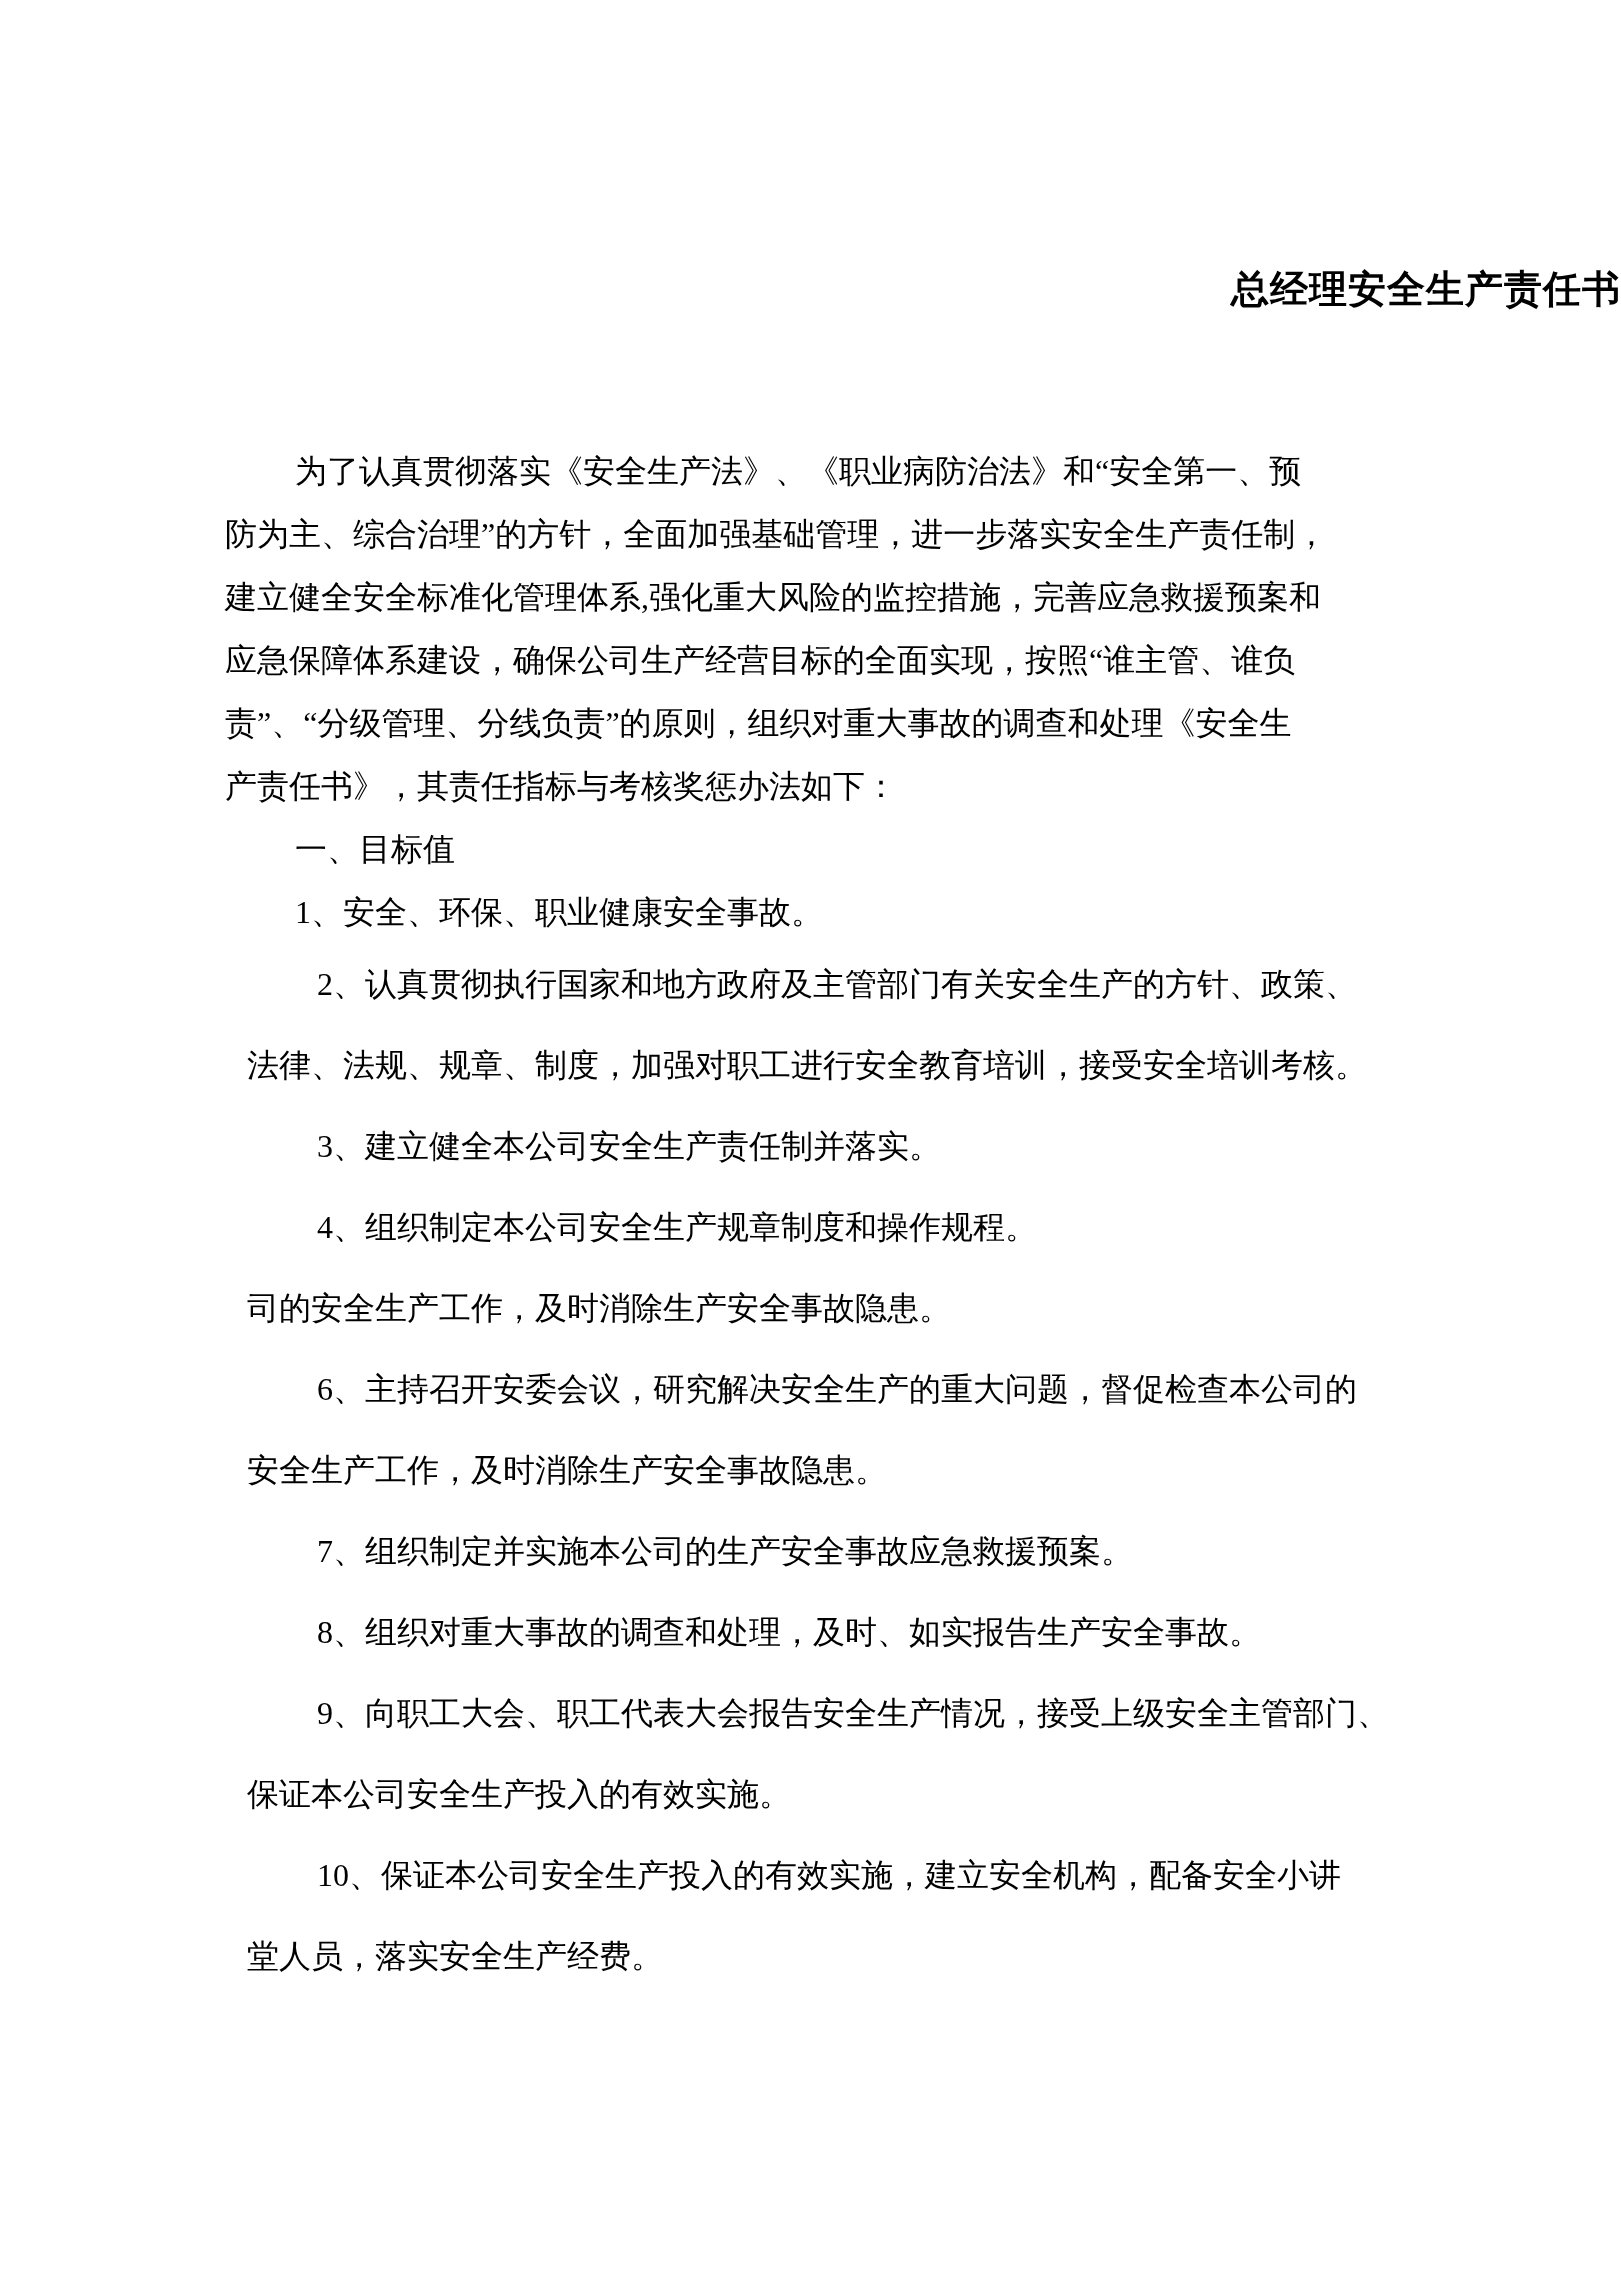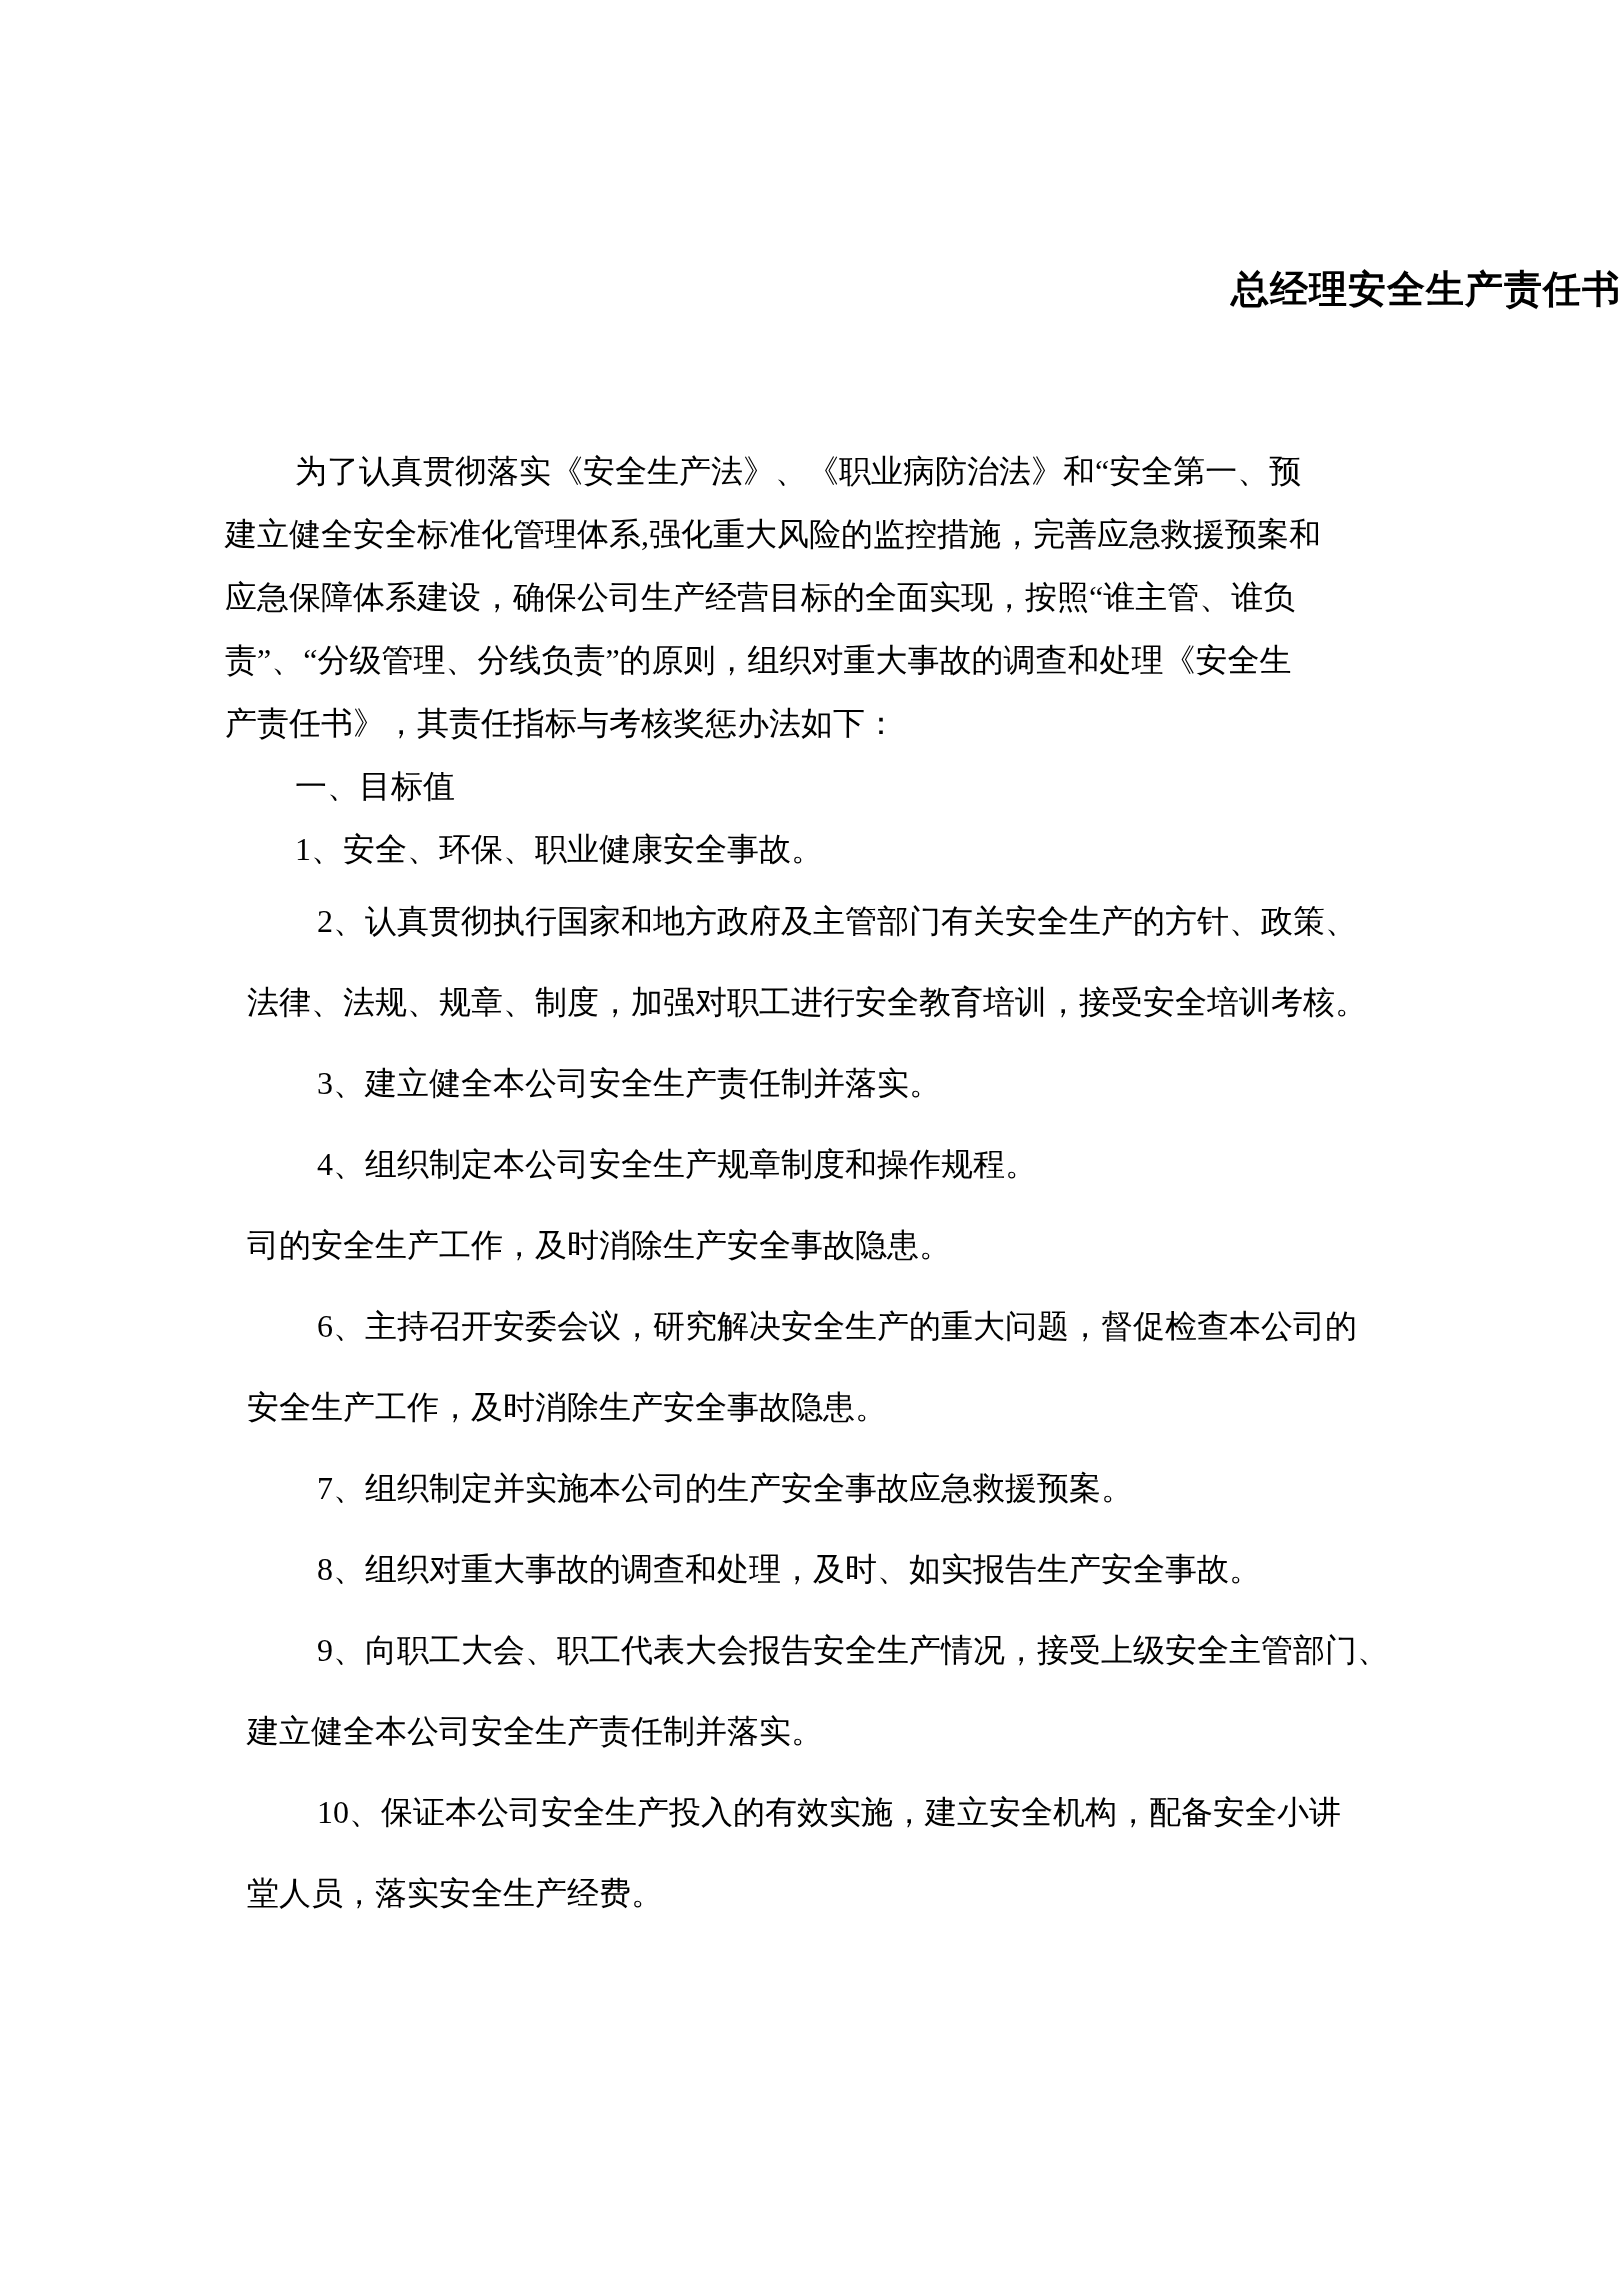--- a/index.html
+++ b/index.html
@@ -55,35 +55,36 @@
 </style>
 </head>
 <body>
 
 <div class="page">
 
   <h1 class="title">总经理安全生产责任书</h1>
 
   <div class="body-block">
     <div class="line a indent">为了认真贯彻落实《安全生产法》、《职业病防治法》和“安全第一、预</div>
+    <div class="line a">防为主、综合治理”的方针，全面加强基础管理，进一步落实安全生产责任制，</div>
     <div class="line a">建立健全安全标准化管理体系,强化重大风险的监控措施，完善应急救援预案和</div>
     <div class="line a">应急保障体系建设，确保公司生产经营目标的全面实现，按照“谁主管、谁负</div>
     <div class="line a">责”、“分级管理、分线负责”的原则，组织对重大事故的调查和处理《安全生</div>
     <div class="line a">产责任书》，其责任指标与考核奖惩办法如下：</div>
     <div class="line a indent">一、目标值</div>
     <div class="line a indent">1、安全、环保、职业健康安全事故。</div>
     <div class="line b indent">2、认真贯彻执行国家和地方政府及主管部门有关安全生产的方针、政策、</div>
     <div class="line b">法律、法规、规章、制度，加强对职工进行安全教育培训，接受安全培训考核。</div>
     <div class="line b indent">3、建立健全本公司安全生产责任制并落实。</div>
     <div class="line b indent">4、组织制定本公司安全生产规章制度和操作规程。</div>
     <div class="line b">司的安全生产工作，及时消除生产安全事故隐患。</div>
     <div class="line b indent">6、主持召开安委会议，研究解决安全生产的重大问题，督促检查本公司的</div>
     <div class="line b">安全生产工作，及时消除生产安全事故隐患。</div>
     <div class="line b indent">7、组织制定并实施本公司的生产安全事故应急救援预案。</div>
     <div class="line b indent">8、组织对重大事故的调查和处理，及时、如实报告生产安全事故。</div>
     <div class="line b indent">9、向职工大会、职工代表大会报告安全生产情况，接受上级安全主管部门、</div>
-    <div class="line b">建立健全本公司安全生产责任制并落实。</div>
+    <div class="line b">保证本公司安全生产投入的有效实施。</div>
     <div class="line b indent">10、保证本公司安全生产投入的有效实施，建立安全机构，配备安全小讲</div>
     <div class="line b">堂人员，落实安全生产经费。</div>
   </div>
 
 </div>
 
 
 </body></html>

